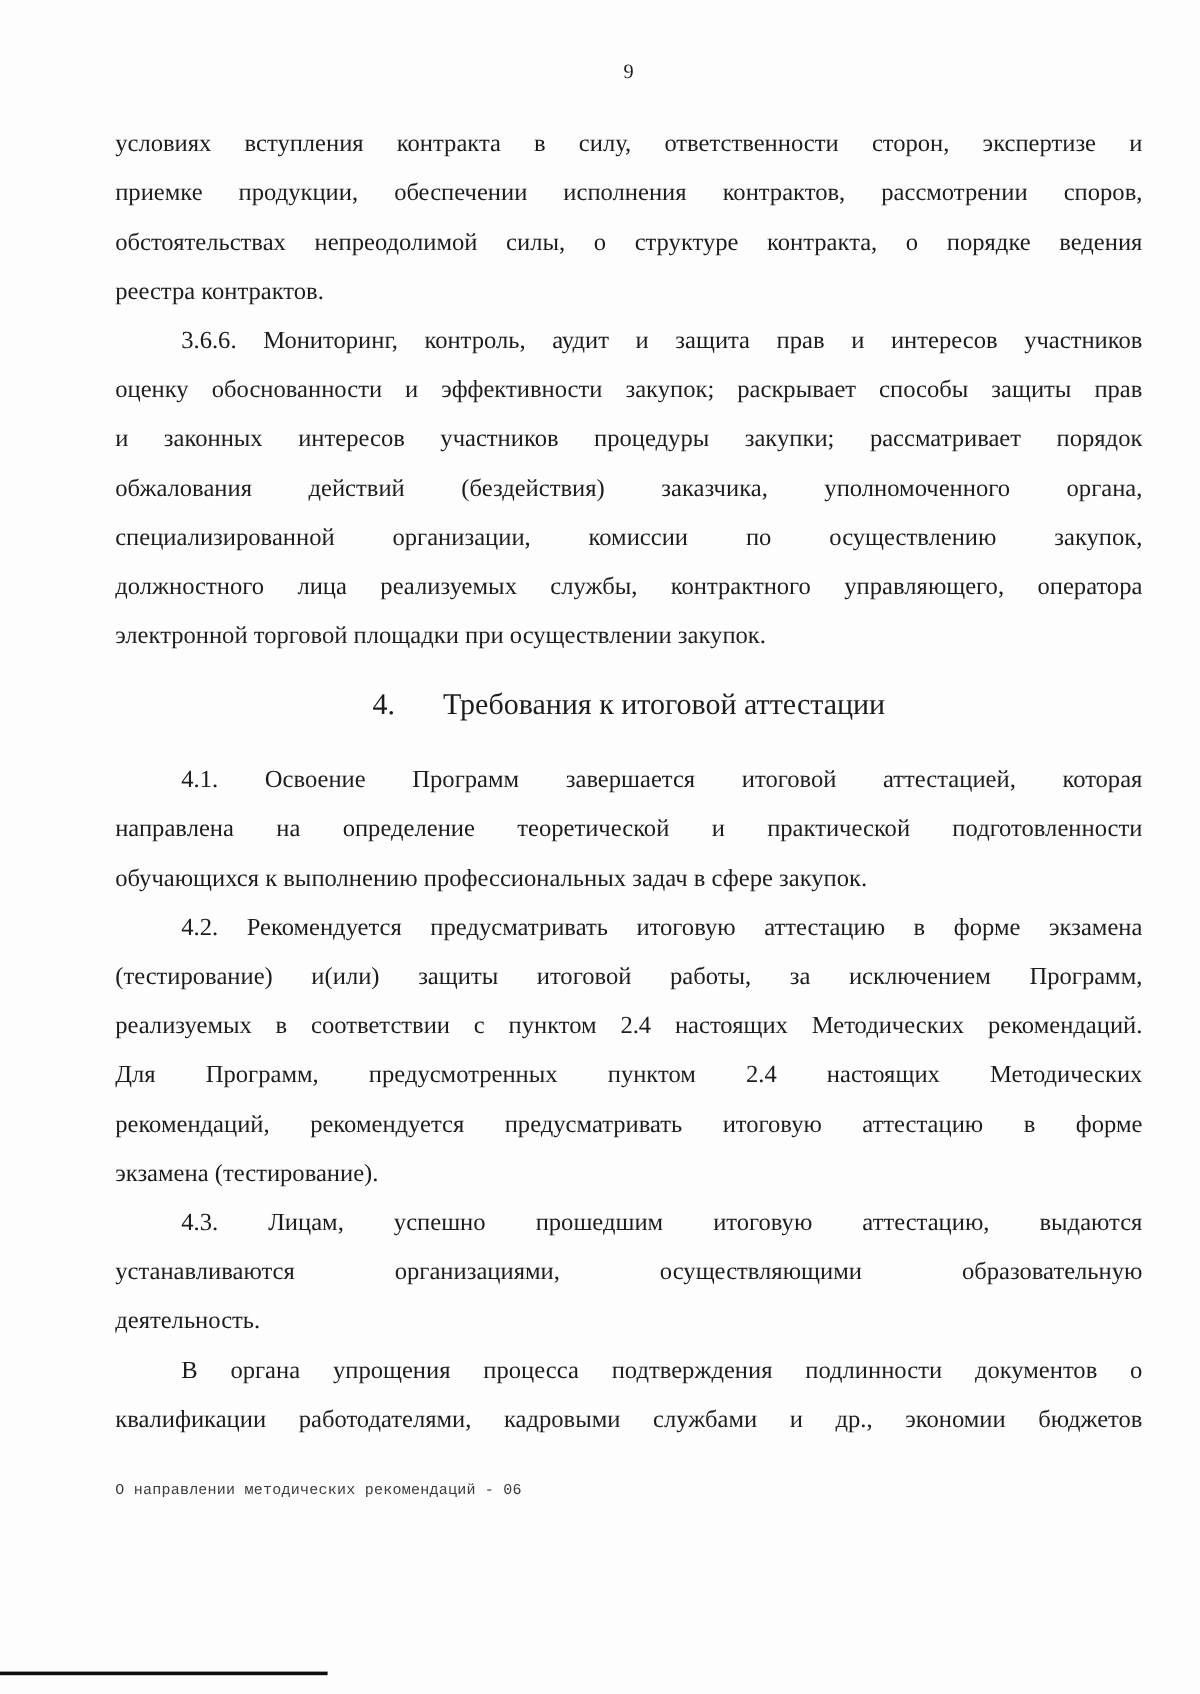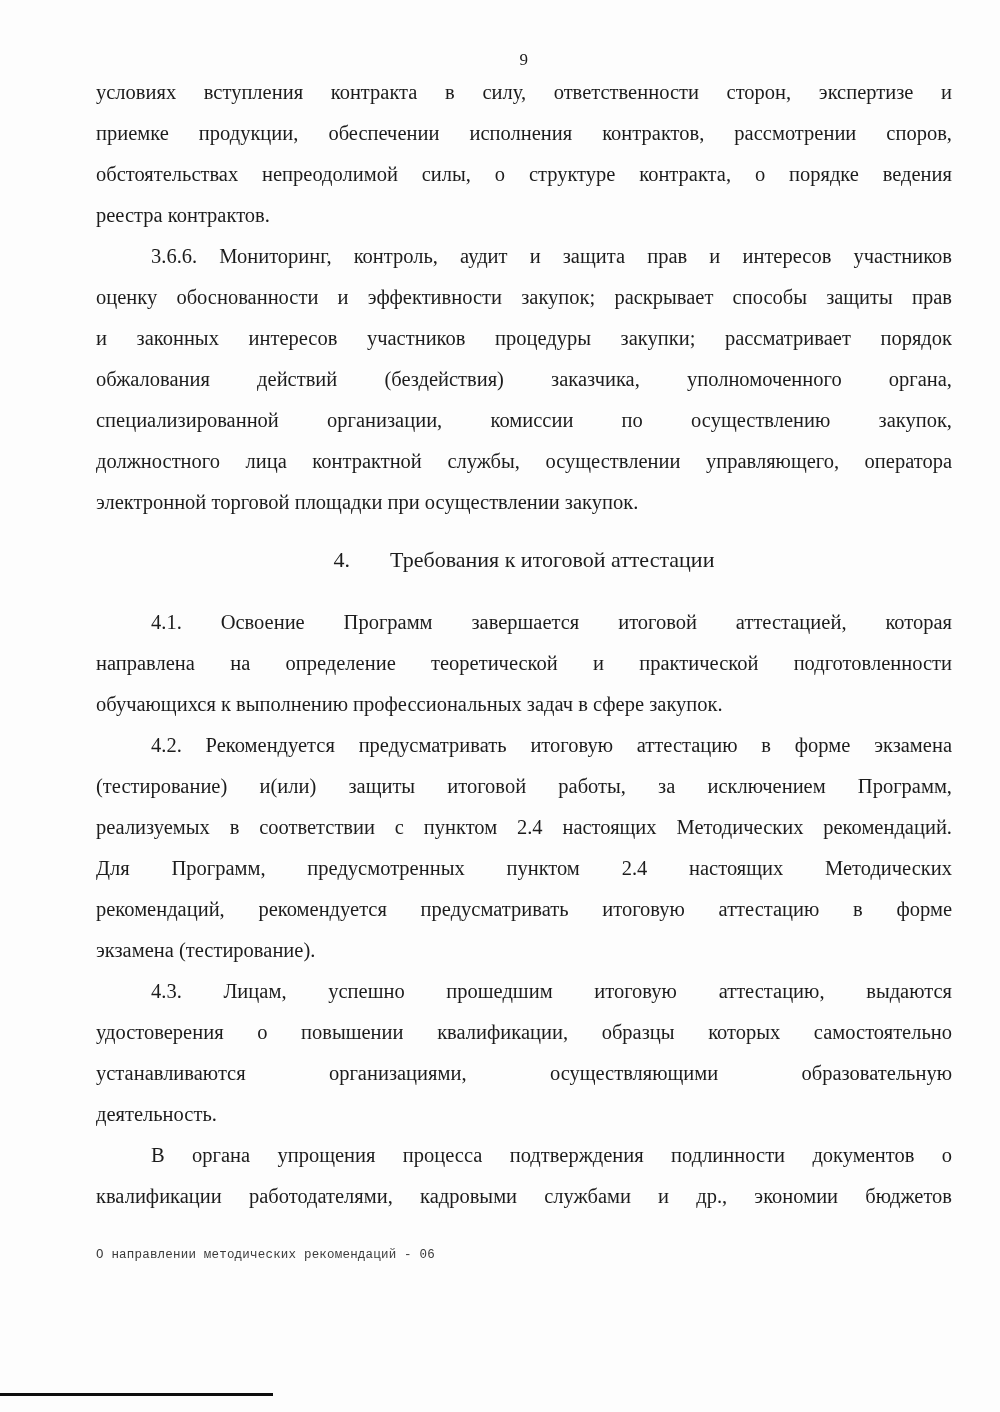--- a/index.html
+++ b/index.html
@@ -13,39 +13,39 @@
   }
   .page-number {
     position: absolute;
     top: 50px; left: 96px; width: 856px;
     text-align: center;
     font-size: 17px;
     letter-spacing: 0.5px;
   }
   .content {
     position: absolute;
-    top: 72px; left: 96px; width: 856px;
+    top: 100px; left: 96px; width: 856px;
     font-size: 20.5px;
     line-height: 41px;
   }
   .para { margin: 0; }
   .ln {
     text-align: justify;
     text-align-last: justify;
     white-space: normal;
   }
   .ln-end {
     text-align: justify;
     text-align-last: left;
   }
   .ind { text-indent: 55px; }
   .heading {
     margin: 16px 0 22px 0;
     text-align: center;
-    font-size: 22px;
+    font-size: 25px;
     line-height: 41px;
   }
   .heading .h-num { margin-right: 40px; }
   .footer-note {
     margin-top: 18px;
     font-size: 12.5px;
     color: #3a3a3a;
     letter-spacing: 0.2px;
     font-family: Liberation Mono, monospace;
   }
@@ -72,21 +72,21 @@
 
   <div class="para">
     <div class="ln ind">3.6.6. Мониторинг, контроль, аудит и защита прав и интересов участников</div>
   </div>
 
   <div class="para">
     <div class="ln">оценку обоснованности и эффективности закупок; раскрывает способы защиты прав</div>
     <div class="ln">и законных интересов участников процедуры закупки; рассматривает порядок</div>
     <div class="ln">обжалования действий (бездействия) заказчика, уполномоченного органа,</div>
     <div class="ln">специализированной организации, комиссии по осуществлению закупок,</div>
-    <div class="ln">должностного лица контрактной службы, осуществлении управляющего, оператора</div>
+    <div class="ln">должностного лица реализуемых службы, контрактного управляющего, оператора</div>
     <div class="ln-end">электронной торговой площадки при осуществлении закупок.</div>
   </div>
 
   <div class="heading">
     <span class="h-num">4.</span><span class="h-title">Требования к итоговой аттестации</span>
   </div>
 
   <div class="para">
     <div class="ln ind">4.1. Освоение Программ завершается итоговой аттестацией, которая</div>
     <div class="ln">направлена на определение теоретической и практической подготовленности</div>
@@ -97,21 +97,20 @@
     <div class="ln ind">4.2. Рекомендуется предусматривать итоговую аттестацию в форме экзамена</div>
     <div class="ln">(тестирование) и(или) защиты итоговой работы, за исключением Программ,</div>
     <div class="ln">реализуемых в соответствии с пунктом 2.4 настоящих Методических рекомендаций.</div>
     <div class="ln">Для Программ, предусмотренных пунктом 2.4 настоящих Методических</div>
     <div class="ln">рекомендаций, рекомендуется предусматривать итоговую аттестацию в форме</div>
     <div class="ln-end">экзамена (тестирование).</div>
   </div>
 
   <div class="para">
     <div class="ln ind">4.3. Лицам, успешно прошедшим итоговую аттестацию, выдаются</div>
-    <div class="ln">удостоверения о повышении квалификации, образцы которых самостоятельно</div>
     <div class="ln">устанавливаются организациями, осуществляющими образовательную</div>
     <div class="ln-end">деятельность.</div>
   </div>
 
   <div class="para">
     <div class="ln ind">В органа упрощения процесса подтверждения подлинности документов о</div>
     <div class="ln">квалификации работодателями, кадровыми службами и др., экономии бюджетов</div>
   </div>
 
   <div class="footer-note">О направлении методических рекомендаций - 06</div>

